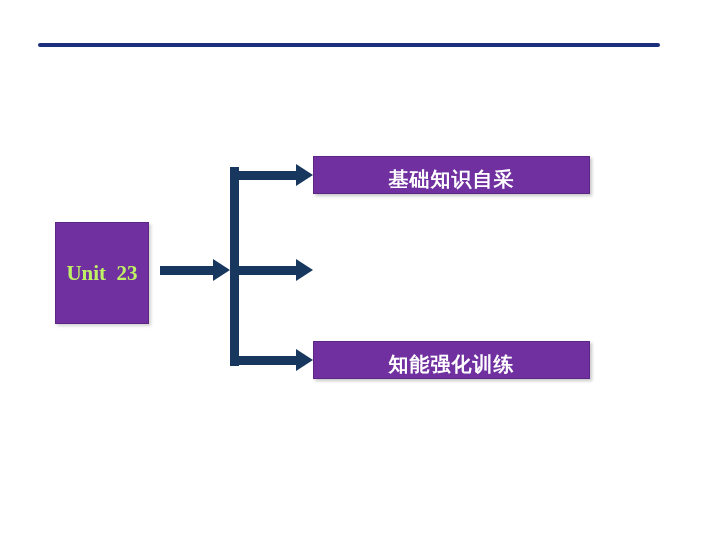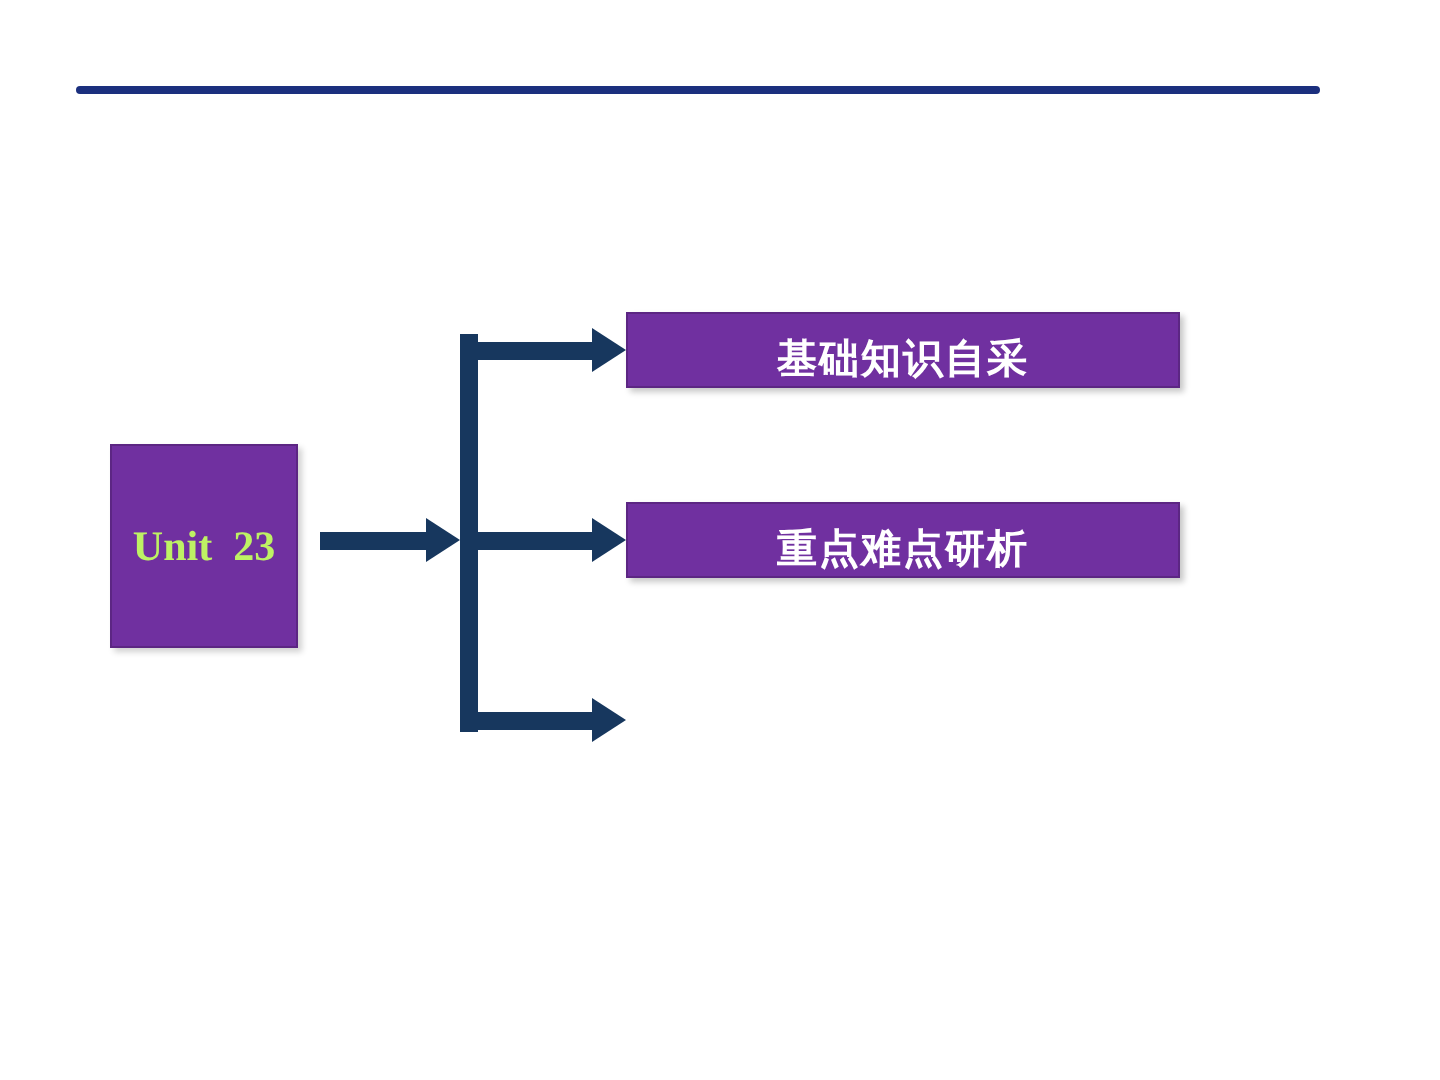--- a/index.html
+++ b/index.html
@@ -123,18 +123,18 @@
   </div>
   <div class="arrow branch-arrow-3">
     <div class="shaft"></div>
     <div class="head"></div>
   </div>
 
   <div class="branch-box branch-box-1">
     <span class="branch-label">基础知识自采</span>
   </div>
 
-  <div class="branch-box branch-box-2">
-    <span class="branch-label">重点难点研析</span>
+
+  <div class="branch-box branch-box-3">
+    <span class="branch-label">知能强化训练</span>
   </div>
-
 
 </div>
 
 </body></html>

